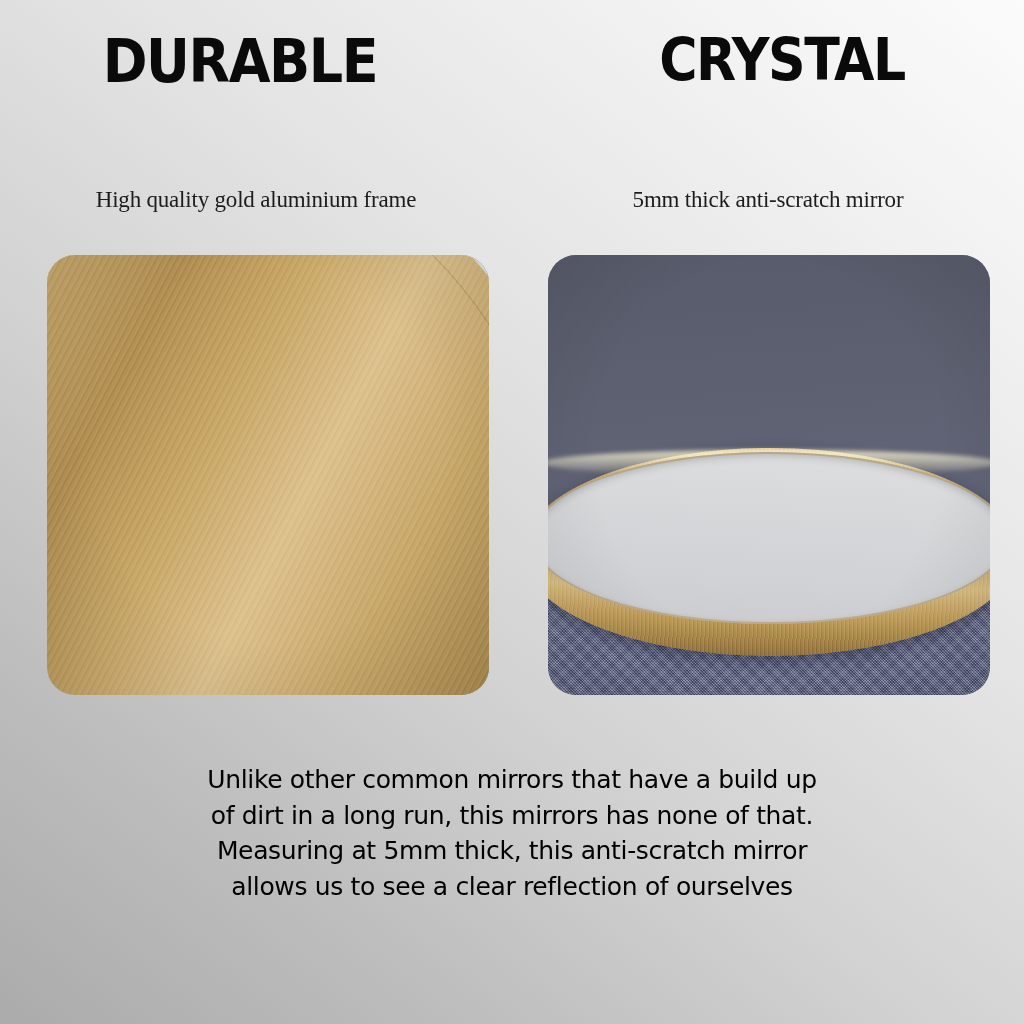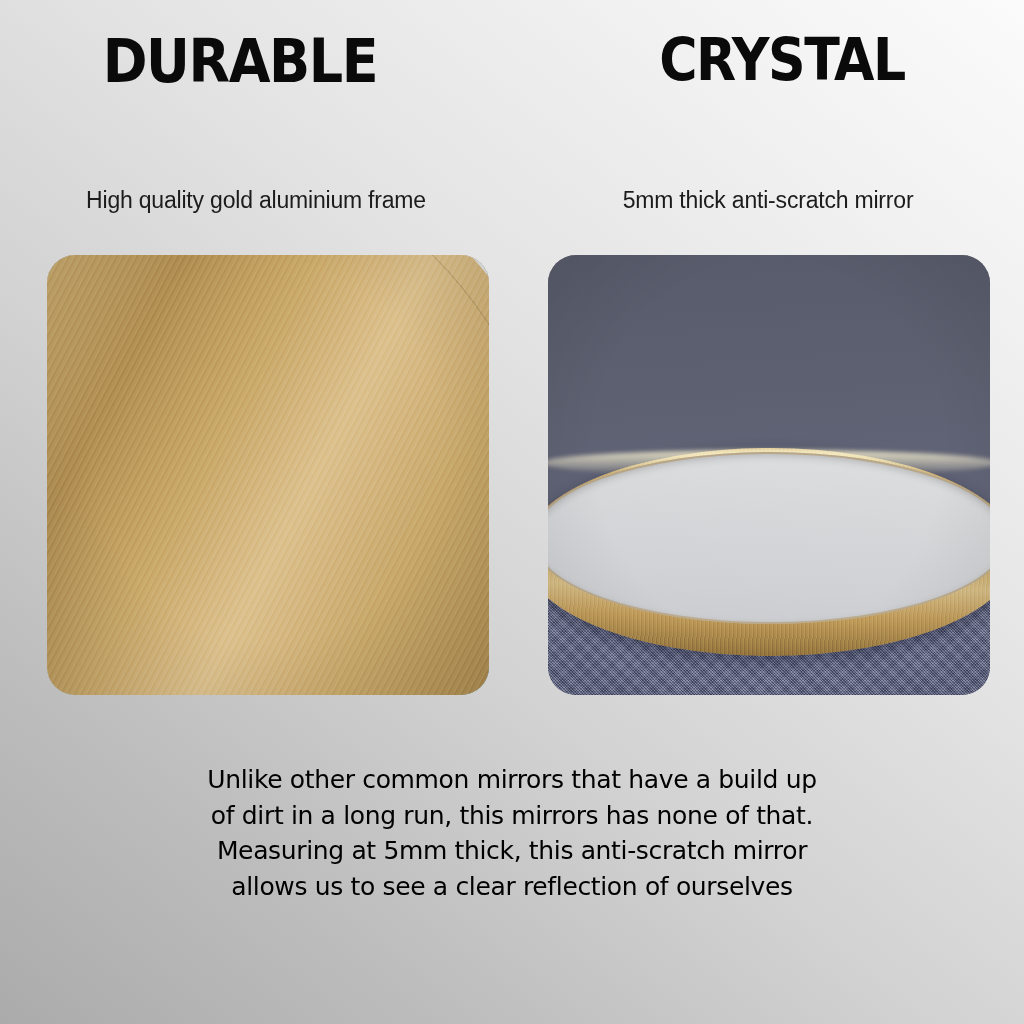--- a/index.html
+++ b/index.html
@@ -55,21 +55,21 @@
   
   .captions {
     position:absolute; top:186px; left:0; width:1024px; height:70px;
     display:flex;
   }
   .cap-col {
     flex:1 1 50%;
     display:flex; justify-content:center;
   }
   .caption {
-    font-family:Liberation Sans, sans-serif;
+    font-family:Liberation Serif, serif;
     font-size:23px;
     font-weight:normal;
     color:#1c1c1c;
     text-align:center;
     line-height:1.26;
     letter-spacing:-0.2px;
   }
   .cap-col.left .caption { width:420px; }
   .cap-col.right .caption { width:400px; }
 

